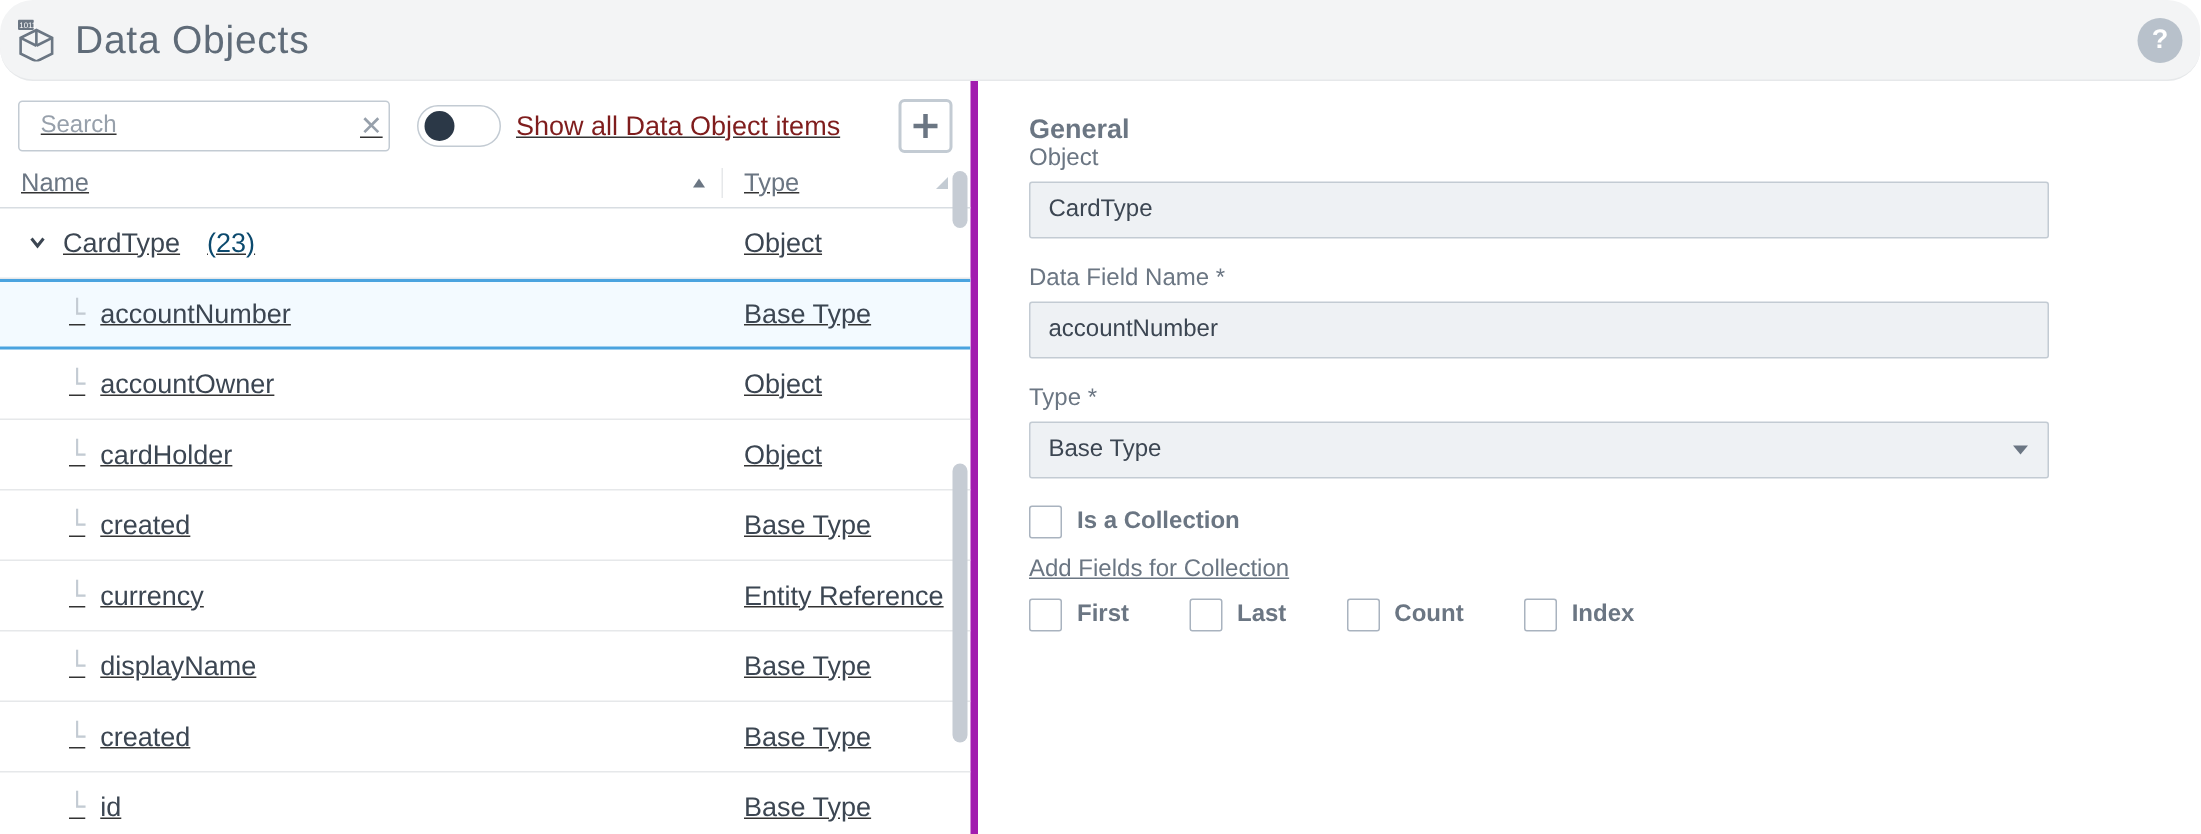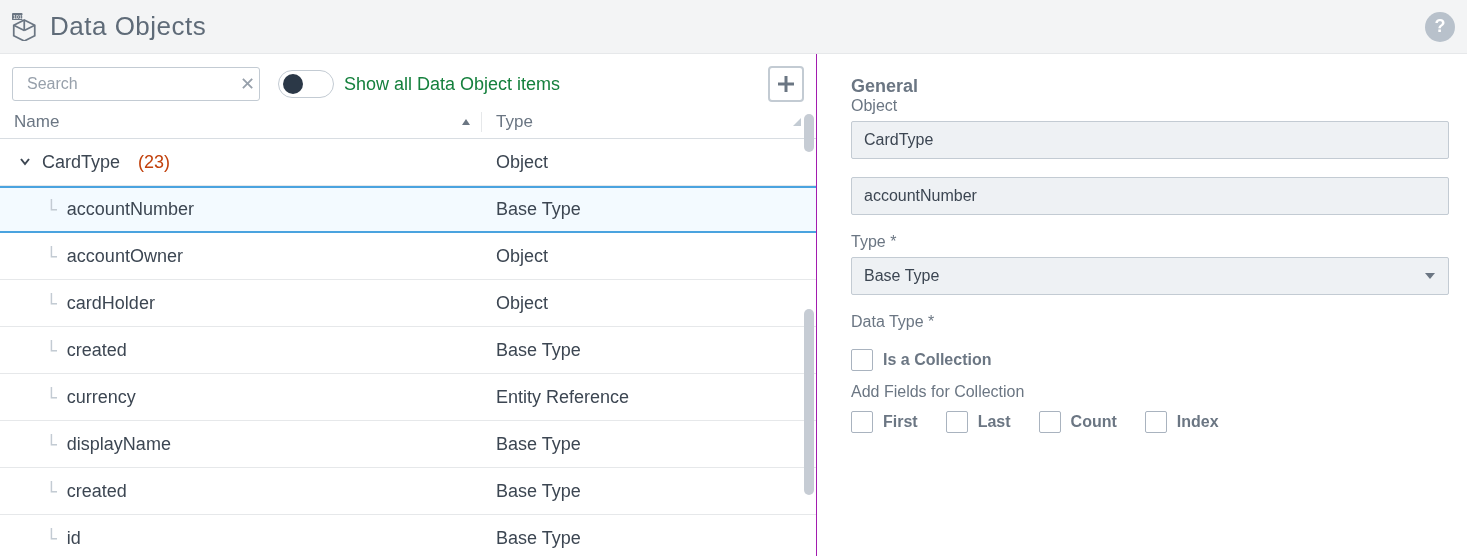--- a/index.html
+++ b/index.html
@@ -1,72 +1,72 @@
 <!DOCTYPE html>
 <html><head>
 <meta charset="utf-8">
 <style>
 * { box-sizing: border-box; margin: 0; padding: 0; font-family: "Segoe UI", Arial, sans-serif; }
 body { background: #fff; width: 1467px; height: 556px; overflow: hidden; color: #333; }
 
-.header-bar { height: 54px; background: #f3f4f5; display: flex; align-items: center; padding: 0 12px; border-bottom: 1px solid #e6e8ea; }
+.header-bar { height: 54px; background: #f3f4f5; display: flex; align-items: center; padding: 0 12px; border-bottom: 1px solid #e6e8ea; border-radius: 22px; }
 .header-bar .title-icon { width: 28px; height: 28px; margin-right: 10px; }
 .header-bar .title { font-size: 26px; color: #5f6b78; font-weight: 400; letter-spacing: 0.5px; }
 .header-bar .spacer { flex: 1; }
 .header-bar .help-btn { width: 30px; height: 30px; border-radius: 50%; background: #b8c1cb; color: #fff; display: flex; align-items: center; justify-content: center; font-weight: bold; cursor: pointer; font-size: 18px; }
 
 .content { display: flex; height: calc(556px - 54px); }
-.left-pane { width: 817px; border-right: 1px solid #a21caf; display: flex; flex-direction: column; position: relative; }
+.left-pane { width: 652px; border-right: 5px solid #a21caf; display: flex; flex-direction: column; position: relative; text-decoration: underline; }
 .right-pane { flex: 1; padding: 22px 18px 22px 34px; overflow: auto; }
 
 .toolbar { display: flex; align-items: center; padding: 12px 12px 4px 12px; gap: 18px; }
 .search-box { display: flex; align-items: center; border: 1px solid #c3cbd3; border-radius: 3px; height: 34px; width: 248px; padding: 0 8px; background: #fff; }
 .search-box svg.search { width: 18px; height: 18px; fill: none; stroke: #6b7683; stroke-width: 2; }
 .search-box input { border: none; outline: none; flex: 1; margin: 0 6px; font-size: 16px; color: #333; }
 .search-box input::placeholder { color: #97a0ab; }
 .search-box .clear { color: #97a0ab; cursor: pointer; font-size: 18px; }
 
 .toggle-wrap { display: flex; align-items: center; gap: 10px; }
 .toggle { width: 56px; height: 28px; border-radius: 14px; background: #fff; border: 1px solid #c3cbd3; position: relative; }
 .toggle .knob { width: 20px; height: 20px; border-radius: 50%; background: #2b3847; position: absolute; top: 3px; left: 4px; }
-.toggle-label { color: #15803d; font-size: 18px; }
+.toggle-label { color: #7f1d1d; font-size: 18px; }
 
 .add-btn { width: 36px; height: 36px; border: 2px solid #c3cbd3; border-radius: 4px; display: flex; align-items: center; justify-content: center; margin-left: auto; cursor: pointer; color: #6b7683; font-size: 28px; font-weight: 300; }
 
 .vscroll-top { position: absolute; right: 2px; top: 60px; width: 10px; height: 38px; background: #c6ccd4; border-radius: 5px; }
 
 .table-head { display: flex; padding: 6px 14px 6px 14px; border-bottom: 1px solid #d8dde2; color: #6b7683; font-size: 17px; }
 .table-head .col-name { width: 468px; display: flex; gap: 5px; border-right: 1px solid #e6e8ea; cursor: pointer; }
 .table-head .col-type { flex: 1; padding-left: 14px; display: flex; align-items: flex-end; justify-content: space-between; cursor: pointer; }
 .table-head svg.tri { width: 10px; height: 10px; }
 .table-head .sort-up { margin-left: auto; margin-right: 10px; }
 
 .tree { flex: 1; overflow: hidden; position: relative; }
 .tree-row { display: flex; align-items: center; height: 47px; border-bottom: 1px solid #e6e8ea; font-size: 18px; color: #3c4652; }
 .tree-row .name-cell { width: 482px; display: flex; align-items: center; }
 .tree-row .type-cell { flex: 1; padding-left: 14px; color: #3c4652; }
 .tree-row.parent .name-cell { padding-left: 18px; gap: 10px; }
-.tree-row.parent .count { color: #c2410c; margin-left: 8px; }
+.tree-row.parent .count { color: #0c4a6e; margin-left: 8px; }
 .tree-row.child .name-cell { padding-left: 46px; }
 .tree-row.child .branch { color: #c3cbd3; margin-right: 10px; font-family: monospace; }
 .tree-row.selected { background: #f3faff; border-top: 2px solid #4aa3df; border-bottom: 2px solid #4aa3df; }
 .vscroll-tree { position: absolute; right: 2px; top: 170px; width: 10px; height: 186px; background: #c6ccd4; border-radius: 5px; }
 
 .section-title { color: #6b7683; font-size: 18px; font-weight: 600; }
 .form-group { margin-bottom: 18px; }
 .form-label { color: #6b7683; font-size: 16px; margin-bottom: 6px; display: block; }
 .form-input { width: 100%; max-width: 680px; height: 38px; border: 1px solid #c3cbd3; background: #eef1f4; padding: 0 12px; font-size: 16px; color: #3c4652; border-radius: 2px; }
 .form-select { width: 100%; max-width: 680px; height: 38px; border: 1px solid #c3cbd3; background: #eef1f4; padding: 0 12px; font-size: 16px; color: #3c4652; border-radius: 2px; display: flex; align-items: center; justify-content: space-between; cursor: pointer; }
 .form-select svg { width: 12px; height: 12px; }
 
 .checkbox-row { display: flex; align-items: center; gap: 10px; margin-bottom: 12px; }
 .chk { width: 22px; height: 22px; border: 1px solid #a9b3bf; border-radius: 2px; display: inline-block; }
 .chk-label { color: #6b7683; font-size: 16px; font-weight: bold; }
-.sub-label { color: #6b7683; font-size: 16px; margin-bottom: 10px; }
-.checkbox-inline-row { display: flex; gap: 28px; flex-wrap: wrap; }
+.sub-label { color: #6b7683; font-size: 16px; margin-bottom: 10px; text-decoration: underline; }
+.checkbox-inline-row { display: flex; gap: 40px; flex-wrap: wrap; }
 </style>
 </head>
 <body>
 
 <div class="header-bar">
   <span class="title-icon">
     <svg viewBox="0 0 32 32">
         <g fill="none" stroke="#6b7683" stroke-width="2">
           <polygon points="14,8 26,14 26,26 14,32 2,26 2,14"></polygon>
           <line x1="14" y1="8" x2="14" y2="20"></line>
@@ -204,35 +204,35 @@
 
   <div class="right-pane">
     <div class="section-title">General</div>
 
     <div class="form-group">
       <label class="form-label">Object</label>
       <input class="form-input" readonly="" value="CardType" style="">
     </div>
 
     <div class="form-group">
+      <label class="form-label">Data Field Name *</label>
       <input class="form-input" value="accountNumber" style="">
     </div>
 
     <div class="form-group">
       <label class="form-label">Type *</label>
       <div class="form-select">
         <span>Base Type</span>
         <svg viewBox="0 0 12 12">
             <polygon points="1,3 11,3 6,9" fill="#6b7683"></polygon>
           </svg>
       </div>
     </div>
 
     <div class="form-group">
-      <label class="form-label">Data Type *</label>
     </div>
 
     <div class="checkbox-row">
       <span class="chk"></span>
       <span class="chk-label">Is a Collection</span>
     </div>
 
     <div class="sub-label">Add Fields for Collection</div>
     <div class="checkbox-inline-row">
       <div class="checkbox-row">

